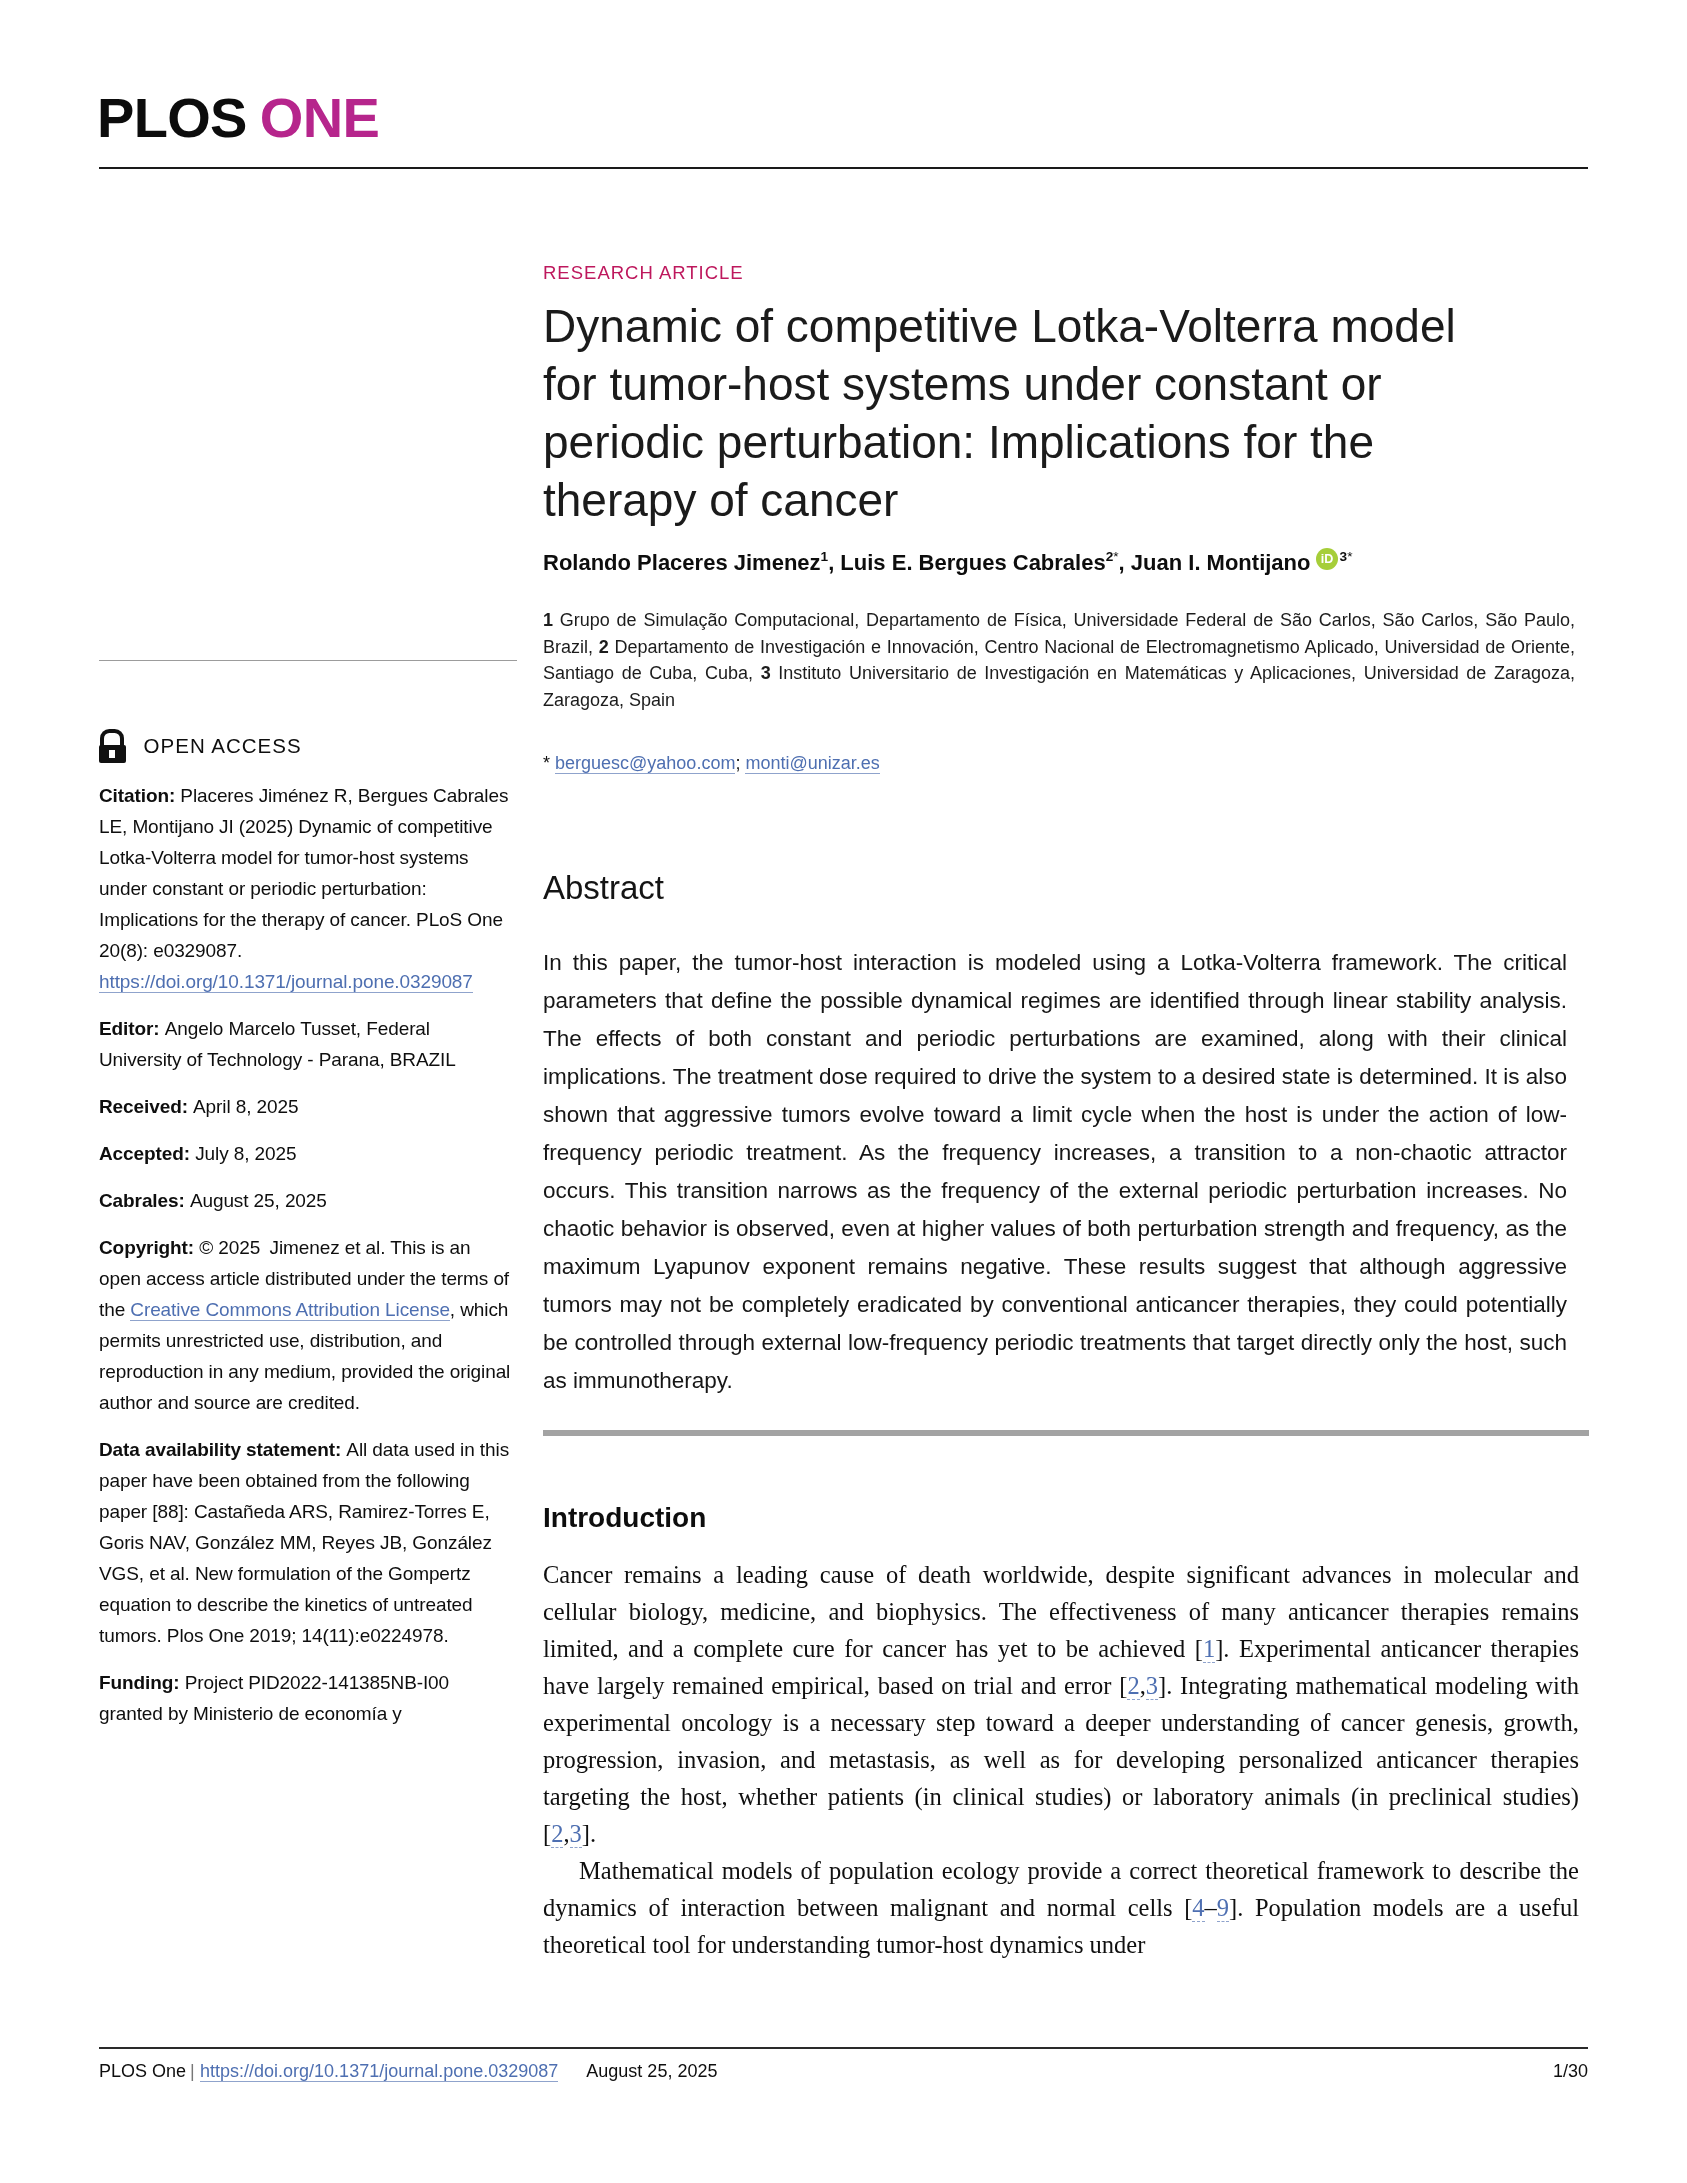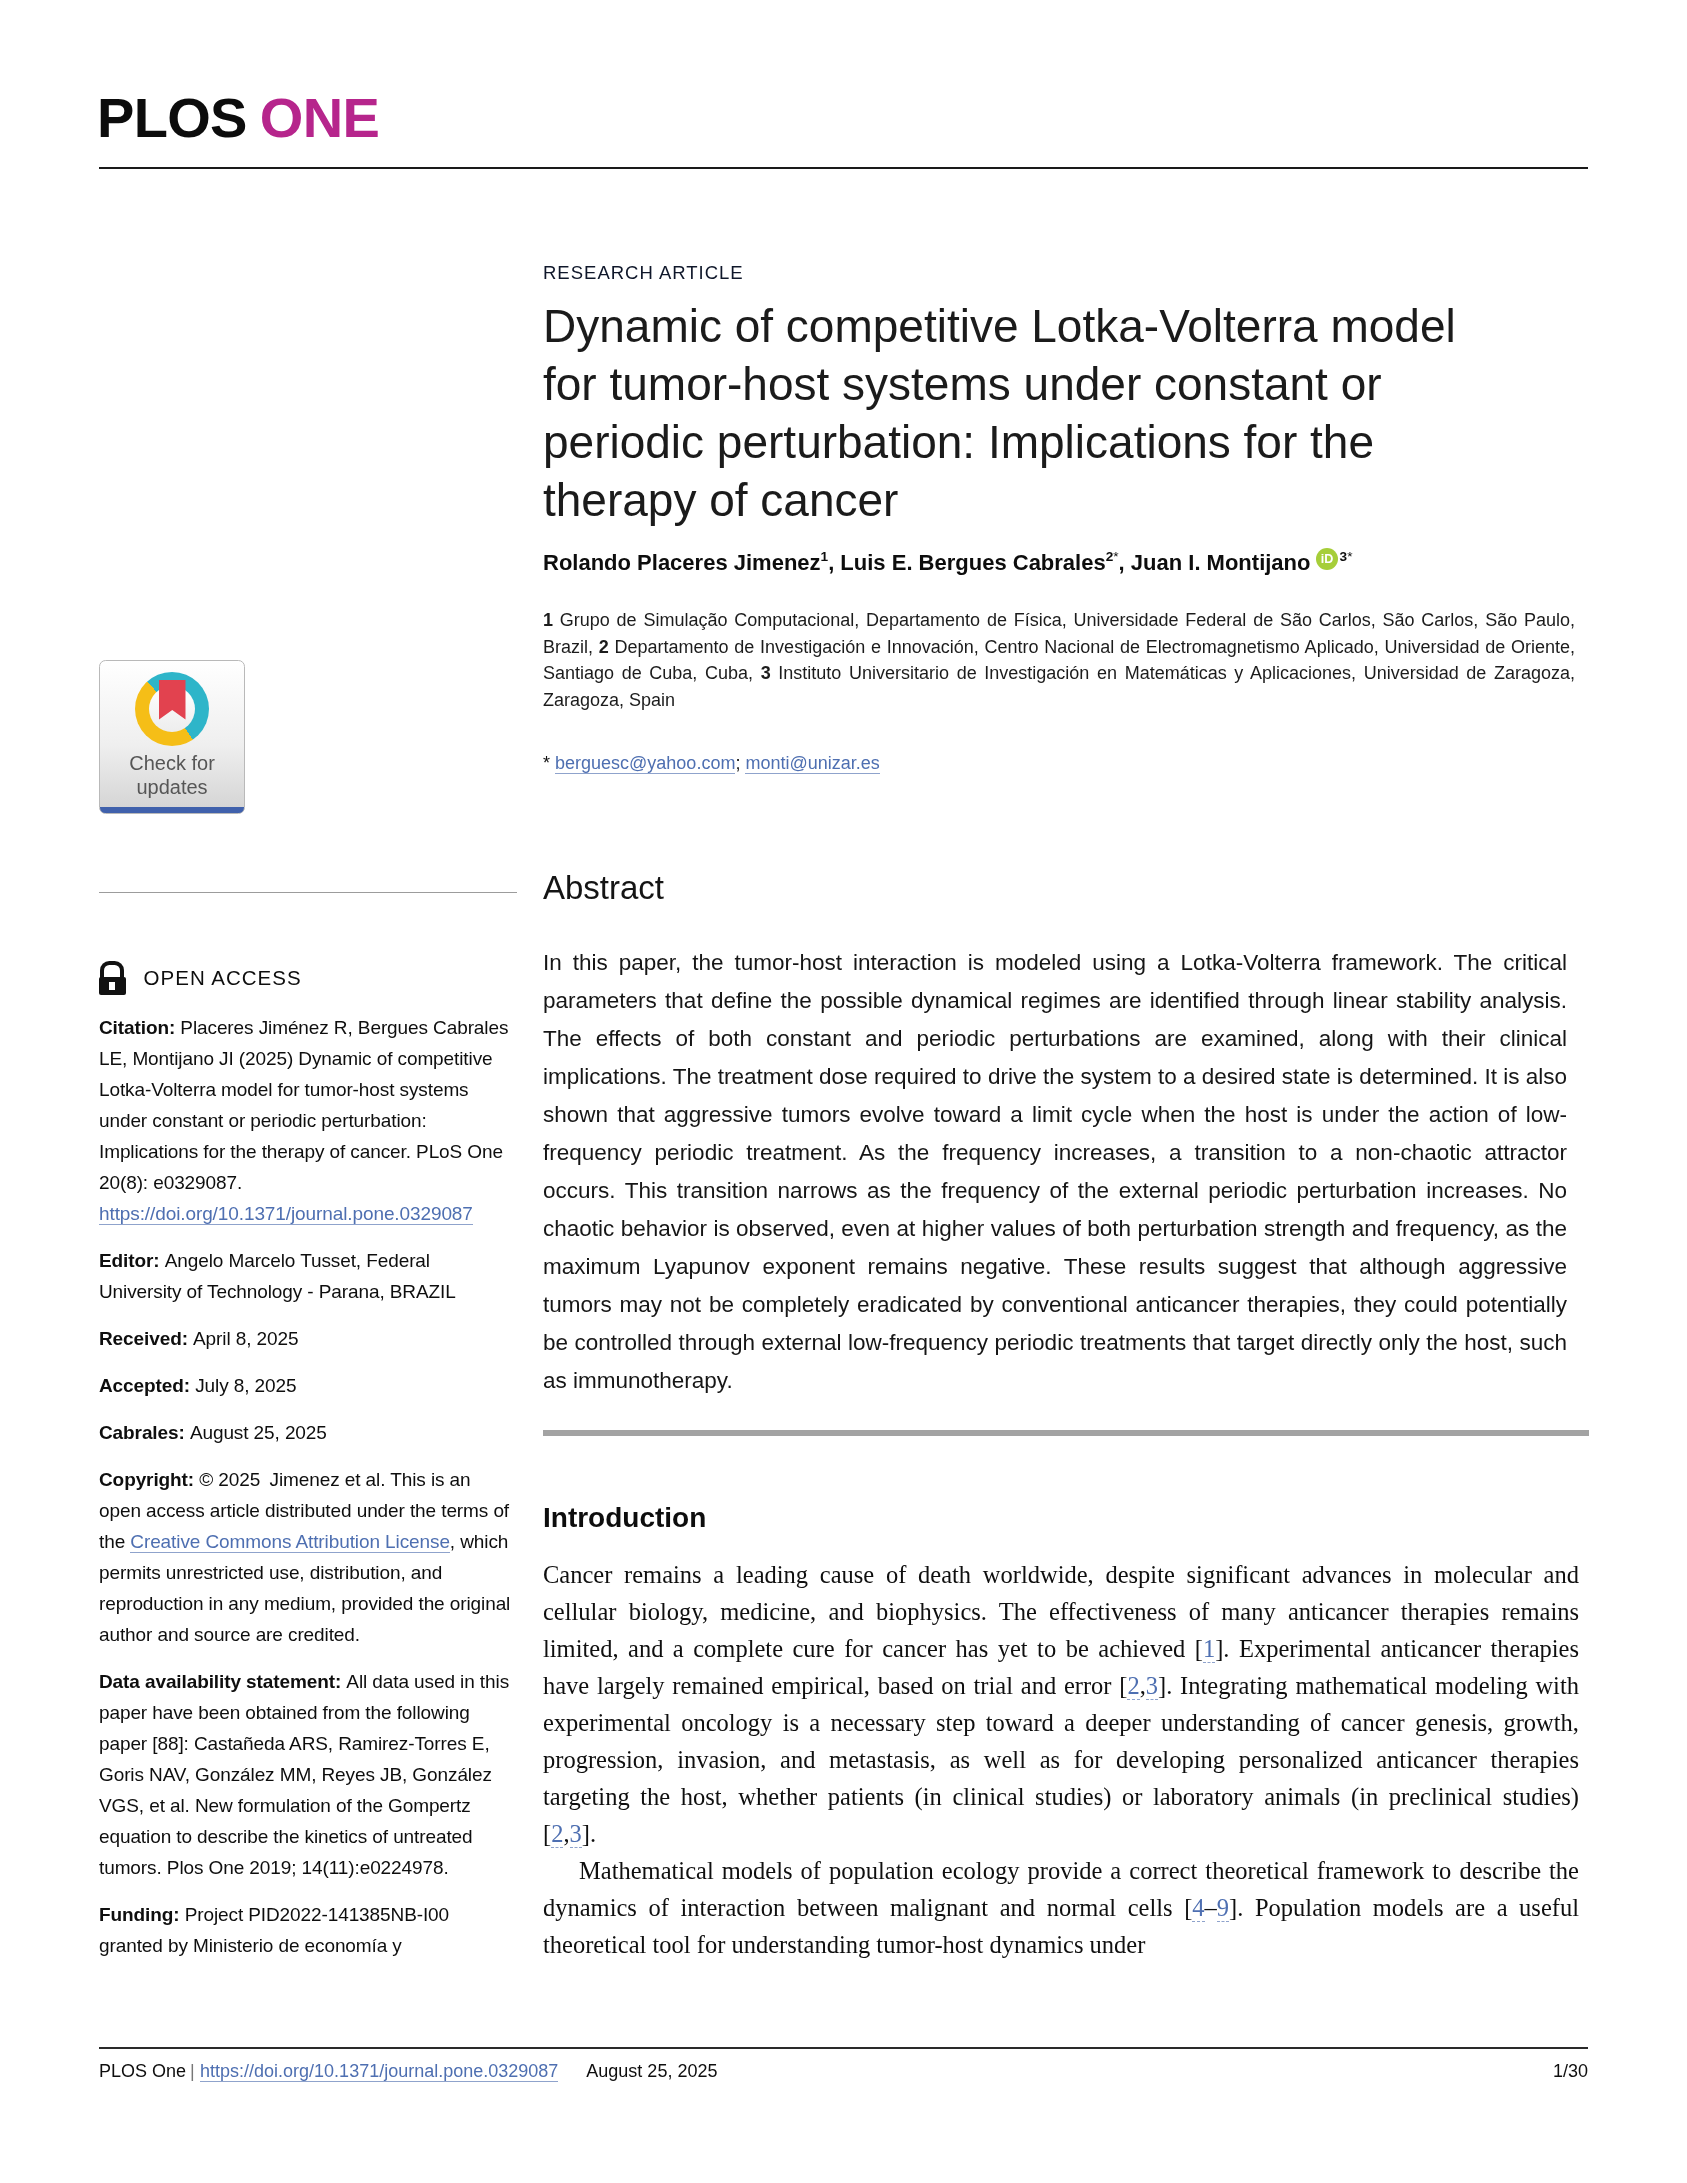--- a/index.html
+++ b/index.html
@@ -35,21 +35,21 @@
                   border-bottom:none; border-radius:9.3px 9.3px 0 0; }
   .lock-body { position:absolute; left:0; bottom:0; width:26.5px; height:18.5px; background:#111; border-radius:2px; }
   .lock-body::after { content:""; position:absolute; left:10px; top:5.3px; width:6px; height:8px; background:#fff; }
   .oa-text { font-size:20.5px; letter-spacing:1px; color:#0e0e0e; }
 
   .side-block { margin:0 0 16px 0; font-size:19px; line-height:31px; letter-spacing:-0.1px; color:#0e0e0e; }
   .side-block .lk { overflow-wrap:anywhere; }
 
   
   .main { position:absolute; left:543px; top:262px; width:1046px; }
-  .research-label { font-size:18.5px; letter-spacing:1px; color:#0f172a; margin:0 0 13.2px 0; }
+  .research-label { font-size:18.5px; letter-spacing:1px; color:#be185d; margin:0 0 13.2px 0; }
   .title { margin:0 0 18.5px 0; width:973px; font-size:46px; line-height:58px; font-weight:400; color:#1b1b1b; }
   .authors { margin:0 0 32px 0; font-size:22px; font-weight:bold; color:#0d0d0d; }
   .affiliations { margin:0 0 40px 0; width:1032px; font-size:18px; line-height:26.5px; color:#1c1c1c; text-align:justify; }
   .correspondence { margin:0 0 95px 0; font-size:18px; }
   .abstract-heading { margin:0 0 37px 0; font-size:33px; font-weight:400; color:#141414; }
   .abstract-body { margin:0 0 30px 0; width:1024px; font-size:22.5px; line-height:38px; color:#161616; text-align:justify; }
   .section-rule { width:1046px; height:5.3px; background:#A3A3A3; margin:0 0 66px 0; }
   .intro-heading { margin:0 0 22.5px 0; font-size:28px; font-weight:bold; color:#0d0d0d; }
   .body-par { margin:0; width:1036px; font-family:"Liberation Serif", serif; font-size:24.5px; line-height:37px;
               color:#0f0f0f; text-align:justify; }
@@ -77,31 +77,20 @@
 
 <div class="page">
 
   <div class="logo">
     <span class="logo-plos">PLOS</span><span class="logo-one">ONE</span>
   </div>
   <div class="logo-rule"></div>
 
   <aside class="sidebar">
 
-    <div class="badge">
-      <div class="badge-donut">
-        <div class="badge-donut-hole"></div>
-        <div class="badge-bookmark"></div>
-      </div>
-      <div class="badge-text">
-        <span>Check for</span><br>
-        <span>updates</span>
-      </div>
-      <div class="badge-bar"></div>
-    </div>
 
     <div class="side-divider"></div>
 
     <div class="open-access">
       <span class="lock">
         <span class="lock-shackle"></span>
         <span class="lock-body"></span>
       </span>
       <span class="oa-text">OPEN ACCESS</span>
     </div>

